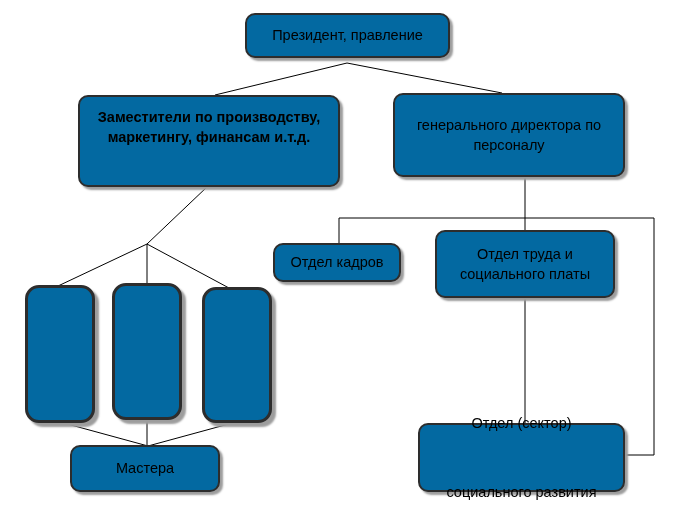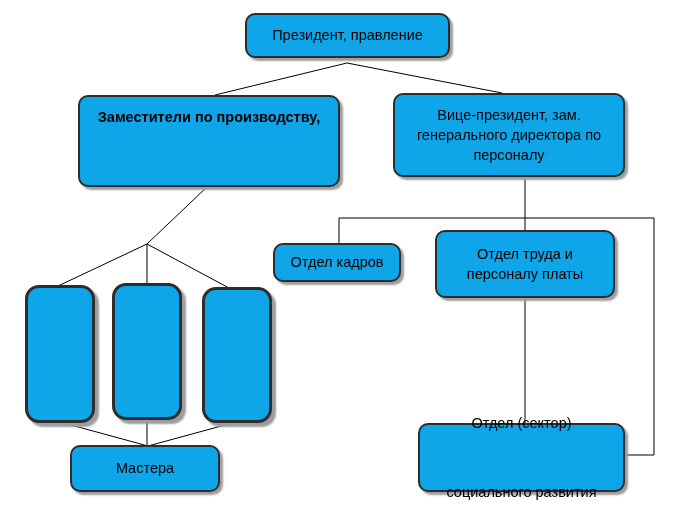--- a/index.html
+++ b/index.html
@@ -16,21 +16,21 @@
     background: #ffffff;
     overflow: hidden;
   }
   svg.connectors {
     position: absolute; left: 0; top: 0;
     width: 677px; height: 513px;
   }
   svg.connectors line { stroke: #000000; stroke-width: 1; }
   .node {
     position: absolute;
-    background: #0ea5e9;
+    background: #0369a1;
     border: 2px solid #2d2d2d;
     border-radius: 10px;
     box-shadow: 3px 3px 2px #9d9d9d;
     display: flex;
     flex-direction: column;
     align-items: center;
     justify-content: center;
     text-align: center;
     font-size: 14.5px;
     line-height: 1.4;
@@ -77,35 +77,35 @@
     <line x1="654" y1="455" x2="624" y2="455"></line>
     <line x1="525" y1="297" x2="525" y2="424"></line>
   </svg>
 
   <div class="node" id="president">
     <div class="line">Президент, правление</div>
   </div>
 
   <div class="node" id="deputies">
     <div class="line">Заместители по производству,</div>
+    <div class="line">маркетингу, финансам и.т.д.</div>
   </div>
 
   <div class="node" id="vice">
-    <div class="line">Вице-президент, зам.</div>
     <div class="line">генерального директора по</div>
     <div class="line">персоналу</div>
   </div>
 
   <div class="node" id="hr">
     <div class="line">Отдел кадров</div>
   </div>
 
   <div class="node" id="labor">
     <div class="line">Отдел труда и</div>
-    <div class="line">персоналу платы</div>
+    <div class="line">социального платы</div>
   </div>
 
   <div class="node" id="social">
     <div class="line">Отдел (сектор)</div>
     <div class="line">социального развития</div>
   </div>
 
   <div class="node" id="masters">
     <div class="line">Мастера</div>
   </div>

